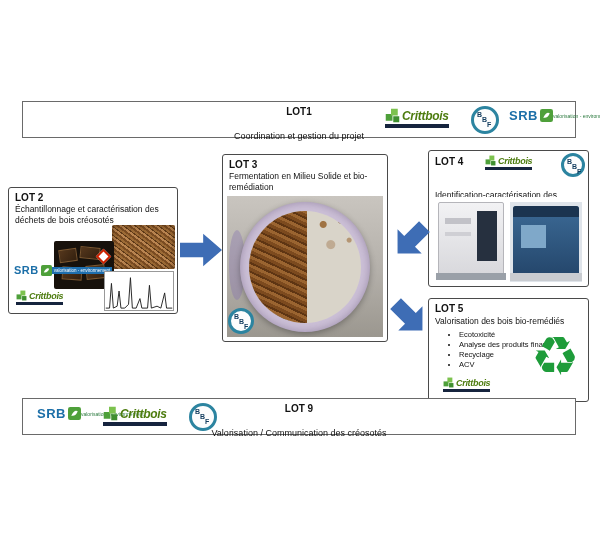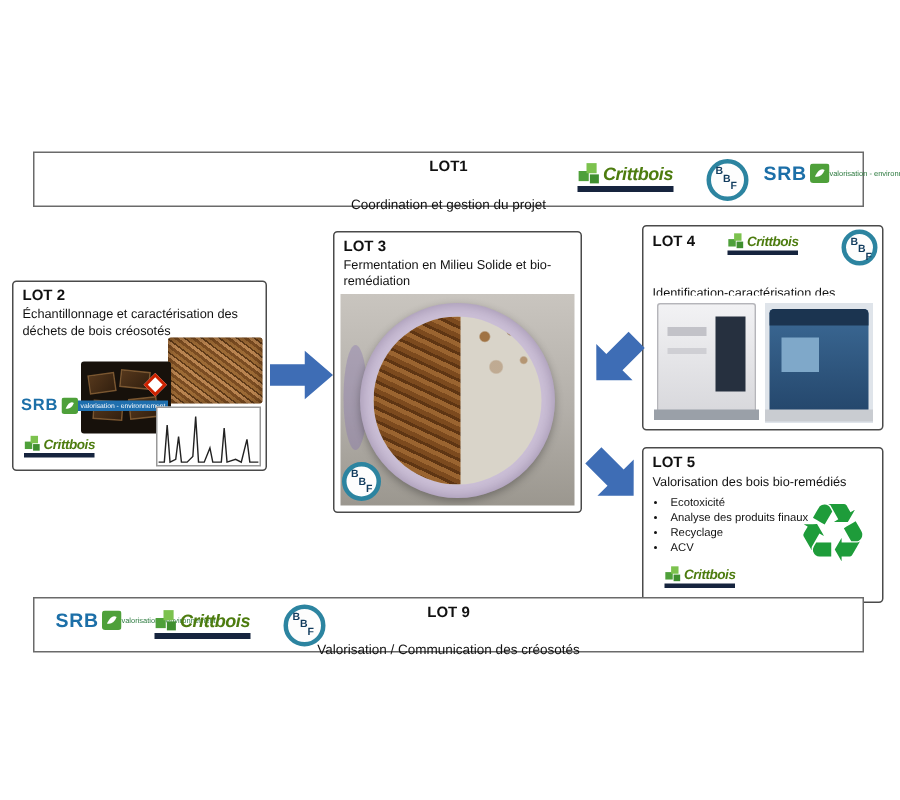--- a/index.html
+++ b/index.html
@@ -91,21 +91,21 @@
   .msL .slot2 { position:absolute; left:7px; top:30px; width:26px; height:4px; background:#cfcfd4; }
   .msL .base { position:absolute; left:-2px; bottom:-4px; width:70px; height:7px; background:#9aa0a8; }
   .msR { position:absolute; left:80px; top:9px; width:66px; height:70px; }
   .msR .bg { position:absolute; inset:-4px -3px -6px -3px; background:#dfe4ea; }
   .msR .body { position:absolute; inset:0; background:linear-gradient(180deg,#3c6a96,#24466b); border-radius:3px; }
   .msR .top { position:absolute; left:0; right:0; top:0; height:11px; background:#1b3450; border-radius:3px 3px 0 0; }
   .msR .win { position:absolute; left:8px; top:19px; width:25px; height:23px; background:#7fa8c9; }
   .msR .base { position:absolute; left:-3px; bottom:-5px; width:72px; height:8px; background:#c9ccd1; }
 
   
-  .l5-list { position:absolute; left:18px; top:31px; width:100px; list-style:disc; }
+  .l5-list { position:absolute; left:30px; top:31px; width:100px; list-style:disc; }
   .l5-list li { font-size:7.5px; line-height:1.35; }
   .recycle { position:absolute; left:102px; top:30px; font-size:54px; line-height:1; color:#1E9C3A; }
 </style>
 </head>
 <body>
 
 <div id="canvas">
 
   <div class="banner" style="left:22px; top:101px; width:554px; height:37px;padding-left:12px;">
     <div class="banner-text">

